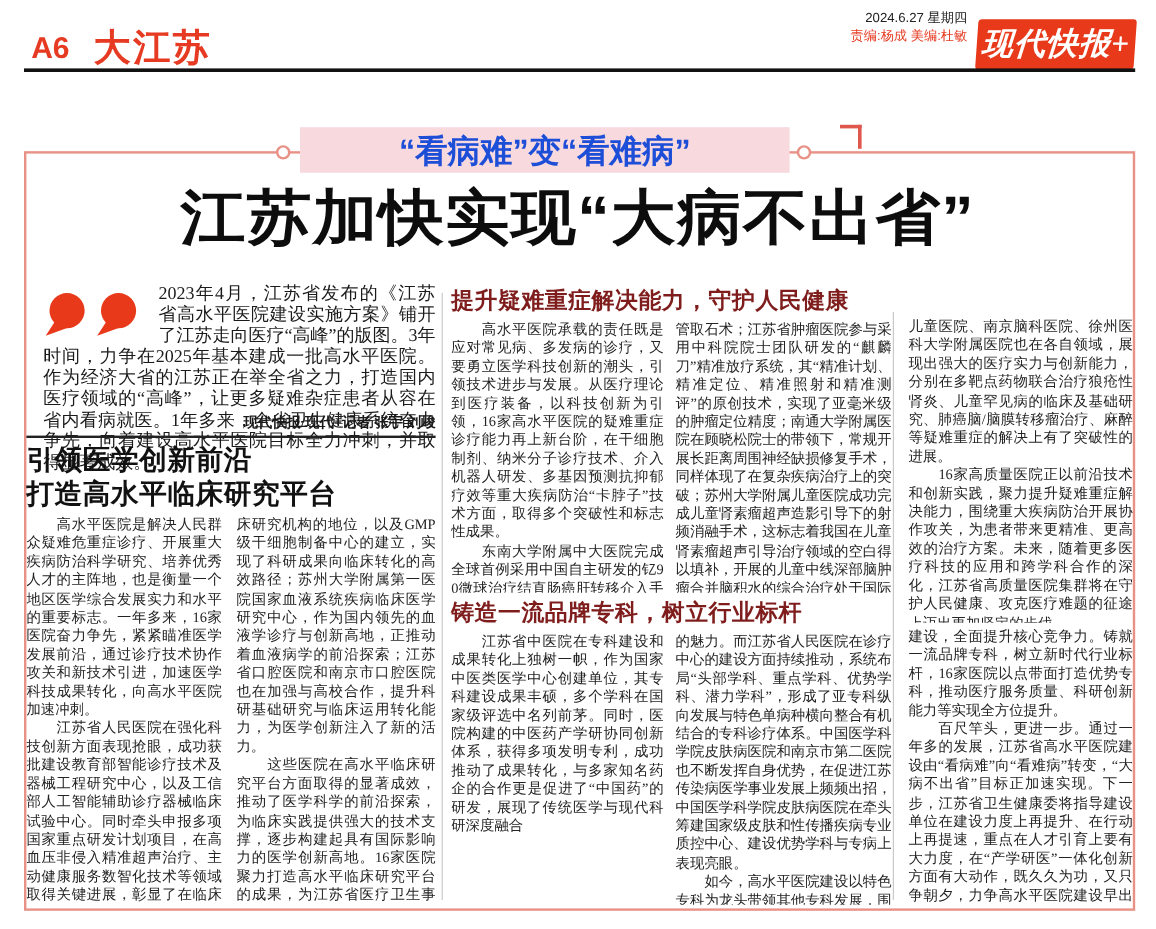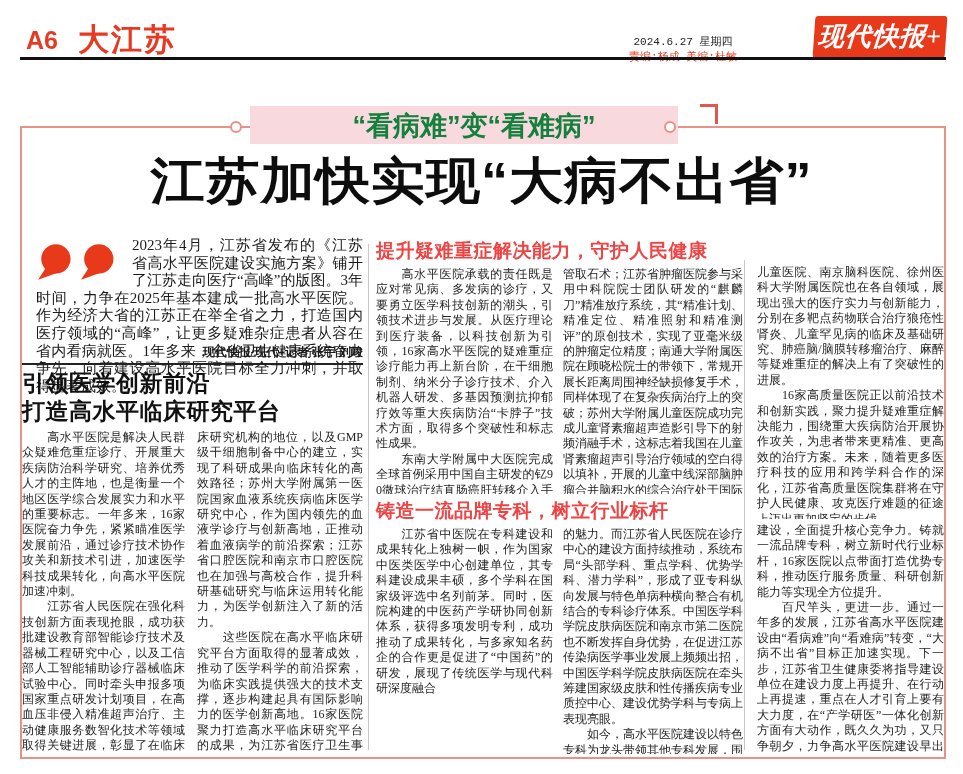--- a/index.html
+++ b/index.html
@@ -12,56 +12,56 @@
   html,body{margin:0;padding:0;background:#ffffff;}
   .page{position:relative;width:963px;height:774px;background:#fff;overflow:hidden;
         font-family:"Liberation Serif","DejaVu Serif",serif;color:var(--ink);}
   .abs{position:absolute;}
 
   
   .pageno{left:26px;top:26px;font-size:25px;font-weight:900;color:var(--accent-red);
           font-family:"Liberation Sans","DejaVu Sans",sans-serif;}
   .sectionname{left:78px;top:19px;font-size:31px;font-weight:900;color:var(--accent-red);
           font-family:"Liberation Sans","DejaVu Sans",sans-serif;letter-spacing:2px;}
-  .dateblock{left:560px;top:35px;width:246px;text-align:center;line-height:15px;
-          font-family:Liberation Mono, monospace;}
+  .dateblock{left:560px;top:8px;width:246px;text-align:right;line-height:15px;
+          font-family:Liberation Sans, sans-serif;}
   .dateline{font-size:11px;color:#222;}
   .editors{font-size:11px;color:var(--accent-red);}
   .logo{left:814px;top:16px;width:132px;height:42px;background:var(--logo-bg);border-radius:3px;
         color:#fff;text-align:center;line-height:42px;font-size:26px;font-weight:900;
         font-family:"Liberation Serif","DejaVu Serif",serif;font-style:italic;transform:skewX(-4deg);
         letter-spacing:1px;}
   .headrule{left:20px;top:57px;width:926px;height:3px;background:#111;}
 
   
   .frame{left:20px;top:126px;width:922px;height:629px;border:2px solid var(--frame-border);}
   .kicker{left:250px;top:106px;width:408px;height:38px;background:var(--kicker-bg);
-          text-align:center;line-height:40px;font-size:27px;font-weight:700;color:#15803d;
-          font-family:"Liberation Sans","DejaVu Sans",sans-serif;padding-left:20px;}
+          text-align:center;line-height:40px;font-size:27px;font-weight:700;color:#1d4ed8;
+          font-family:"Liberation Sans","DejaVu Sans",sans-serif;}
   .ring{width:8px;height:8px;border:2px solid var(--frame-border);border-radius:50%;background:#fff;}
   .ring.l{left:230px;top:121px;}
   .ring.r{left:664px;top:121px;}
   .corner{left:700px;top:104px;width:15px;height:17px;
           border-top:3px solid #e0584d;border-right:3px solid #e0584d;}
 
   .headline{left:0;right:0;top:148px;text-align:center;font-size:50px;font-weight:900;color:#0d0d0d;
             font-family:"Liberation Sans","DejaVu Sans",sans-serif;transform:scaleX(1.08);
             letter-spacing:1px;white-space:nowrap;}
 
   
   .lead{left:36px;top:237px;width:327px;font-size:15px;line-height:17.6px;text-align:justify;}
   .lead p{margin:0;}
   .hearts{float:left;width:90px;height:46px;margin:2px 6px 0 0;}
   .byline{left:22px;top:344px;width:341px;text-align:right;font-size:12px;font-weight:700;}
   .bylinerule{left:22px;top:363px;width:341px;height:2px;background:#222;}
 
   
   .h-big{font-size:23px;line-height:28px;font-weight:900;color:#111;
          font-family:"Liberation Sans","DejaVu Sans",sans-serif;letter-spacing:0.5px;}
-  .h-mid{font-size:19px;font-weight:900;color:#ef4444;
+  .h-mid{font-size:19px;font-weight:900;color:#7f1d1d;
          font-family:"Liberation Sans","DejaVu Sans",sans-serif;letter-spacing:0.5px;white-space:nowrap;}
   .s1h{left:22px;top:369px;}
   .s2h{left:376px;top:238px;}
   .s3h{left:376px;top:498px;}
 
   
   .col{font-size:12px;line-height:15.4px;text-align:justify;color:#232323;overflow:hidden;
        word-break:break-all;}
   .col p{margin:0;}
   .s1c1{left:22px; top:430px;width:163px;height:324px;}

